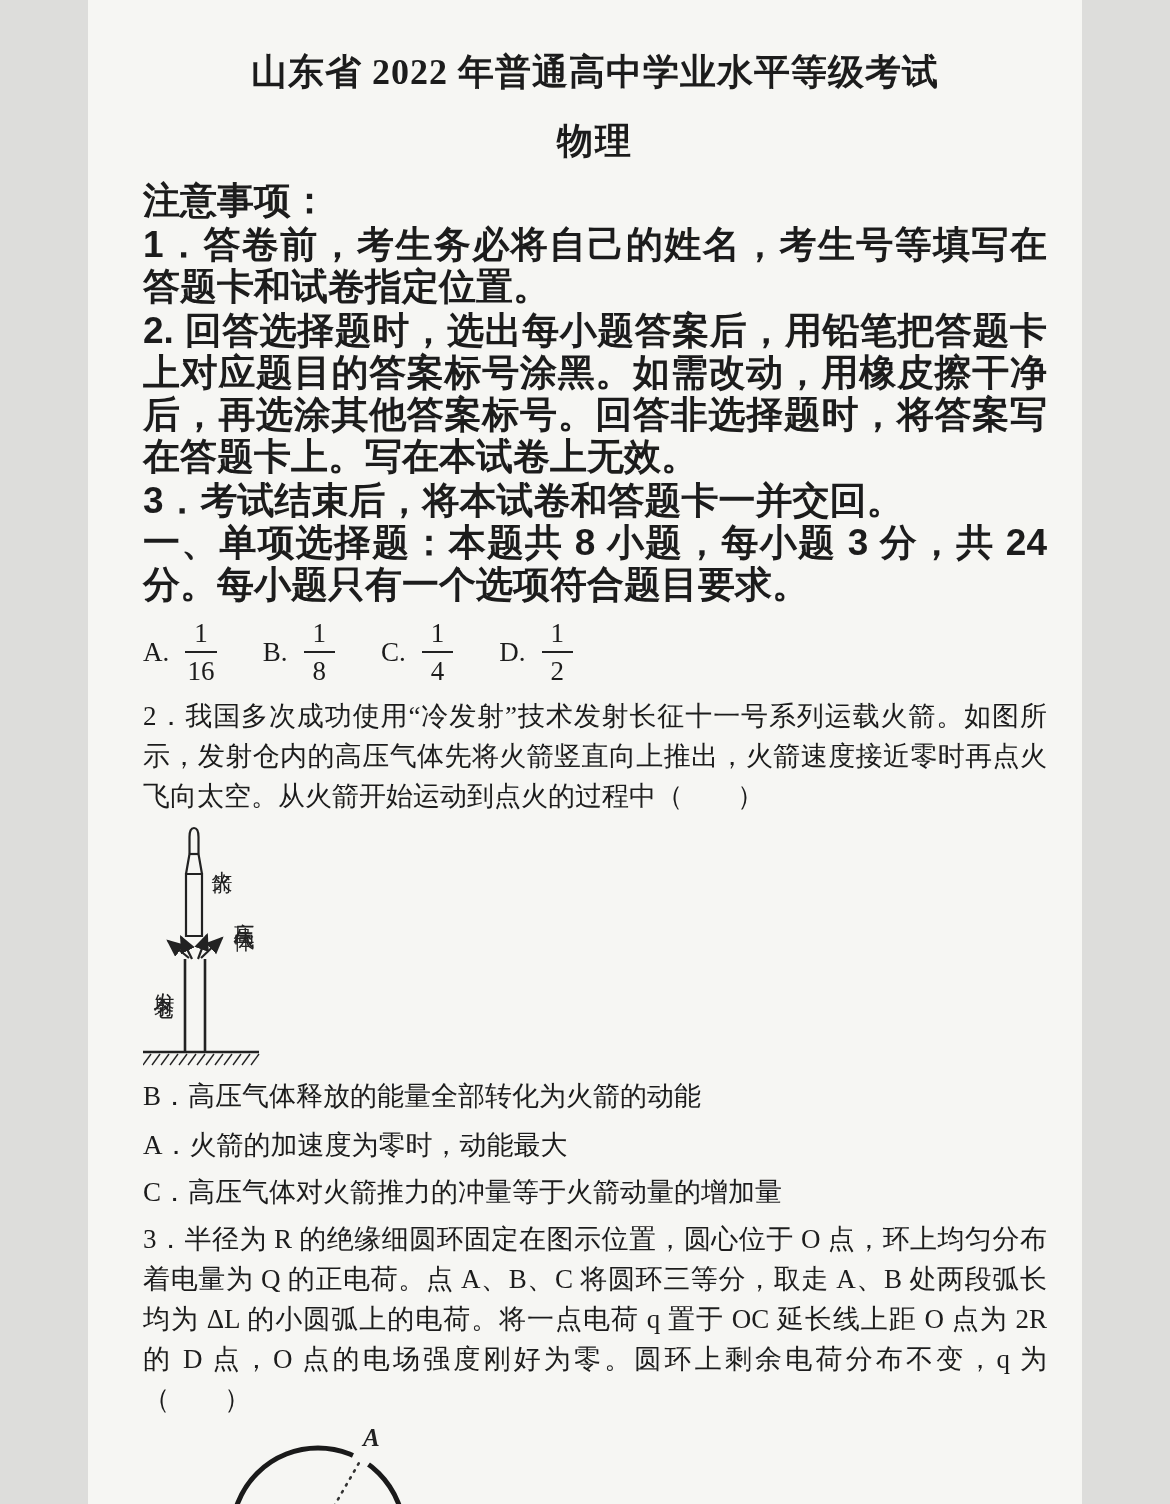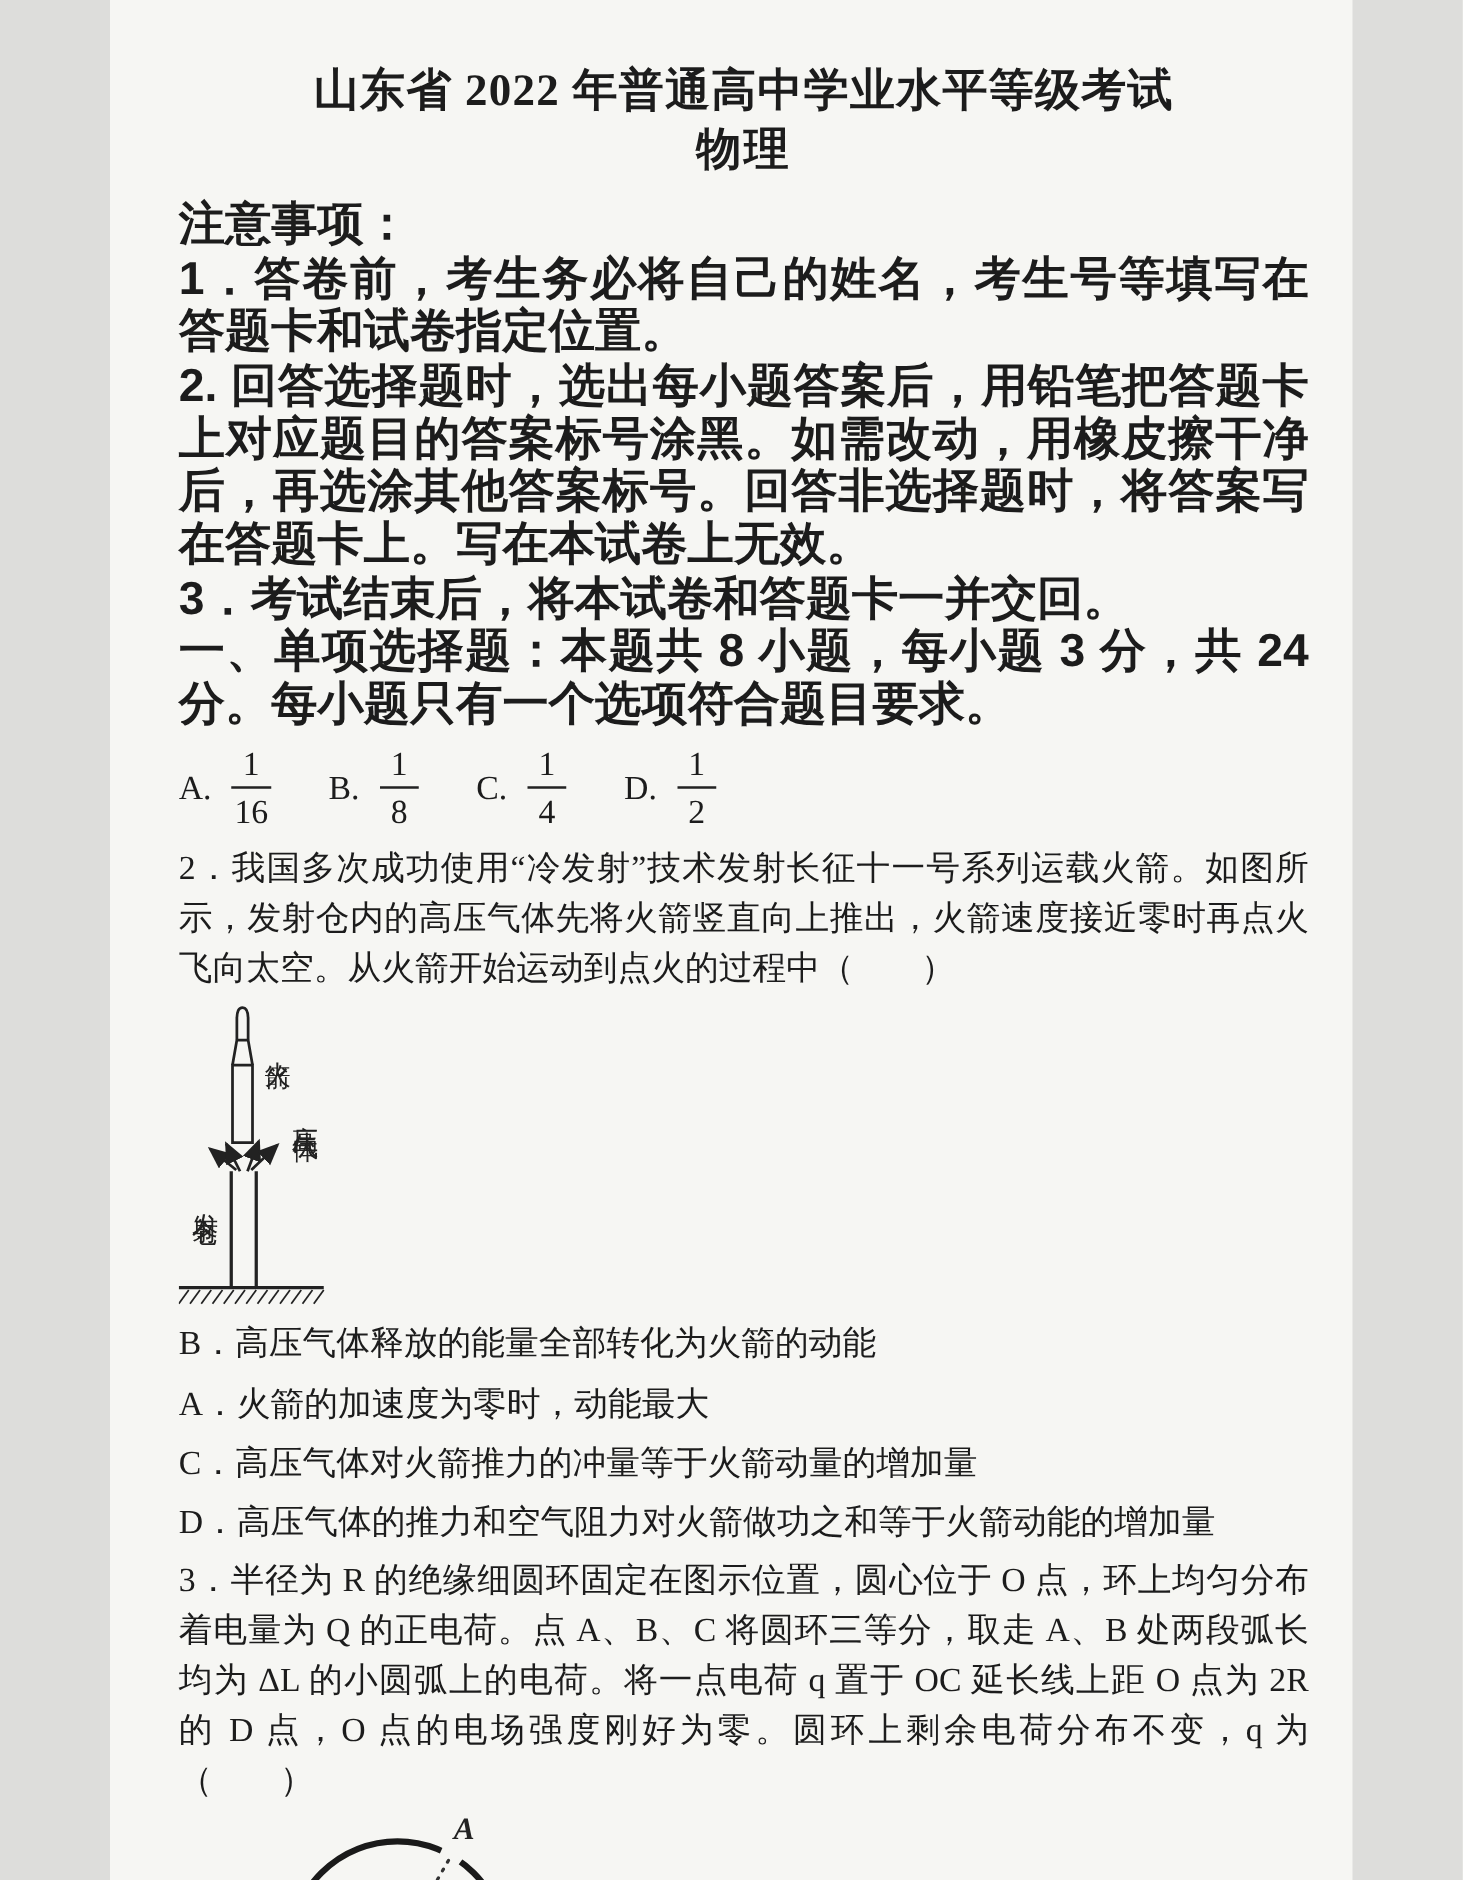--- a/index.html
+++ b/index.html
@@ -13,21 +13,21 @@
     box-sizing:border-box;
     padding:40px 35px 0 55px;
     overflow:hidden;
   }
   .title {
     text-align:center; font-size:36px; font-weight:700;
     line-height:48px; margin-top:8px; letter-spacing:1px;
   }
   .subject {
     text-align:center; font-size:36px; font-weight:700;
-    line-height:46px; letter-spacing:2px;
+    line-height:46px; margin-top:22px; letter-spacing:2px;
   }
   .bold-block {
     font-family:"Liberation Sans","DejaVu Sans",sans-serif;
     font-weight:700; font-size:37px; line-height:42px;
   }
   .notice-heading { margin-top:16px; }
   .notice-item { margin-top:2px; text-align:justify; }
   .section-heading { margin-top:0; text-align:justify; }
   .qtext {
     font-size:27px; line-height:40px; margin-top:4px; text-align:justify;
@@ -167,21 +167,20 @@
       </g>
     </svg>
     <div class="vlabel rocket-label">火箭</div>
     <div class="vlabel gas-label">高压气体</div>
     <div class="vlabel tube-label">发射仓</div>
   </div>
 
   <div class="opt-line">B．高压气体释放的能量全部转化为火箭的动能</div>
   <div class="opt-line opt-first">A．火箭的加速度为零时，动能最大</div>
   <div class="opt-line">C．高压气体对火箭推力的冲量等于火箭动量的增加量</div>
-  <div class="opt-line">D．高压气体的推力和空气阻力对火箭做功之和等于火箭动能的增加量</div>
 
   <div class="qtext q3text">3．半径为 R 的绝缘细圆环固定在图示位置，圆心位于 O 点，环上均匀分布着电量为 Q 的正电荷。点 A、B、C 将圆环三等分，取走 A、B 处两段弧长均为 ΔL 的小圆弧上的电荷。将一点电荷 q 置于 OC 延长线上距 O 点为 2R 的 D 点，O 点的电场强度刚好为零。圆环上剩余电荷分布不变，q 为（　　）</div>
 
   <div class="ring-figure">
     <svg width="340" height="216" viewBox="0 0 340 216">
 
       <circle cx="180" cy="109" r="86" fill="none" stroke="#1a1a1a" stroke-width="5"></circle>
 
       <g stroke="#f6f6f3" stroke-width="8" fill="none">
         <path d="M215 30.4 A86 86 0 0 1 230.5 39.4"></path>

